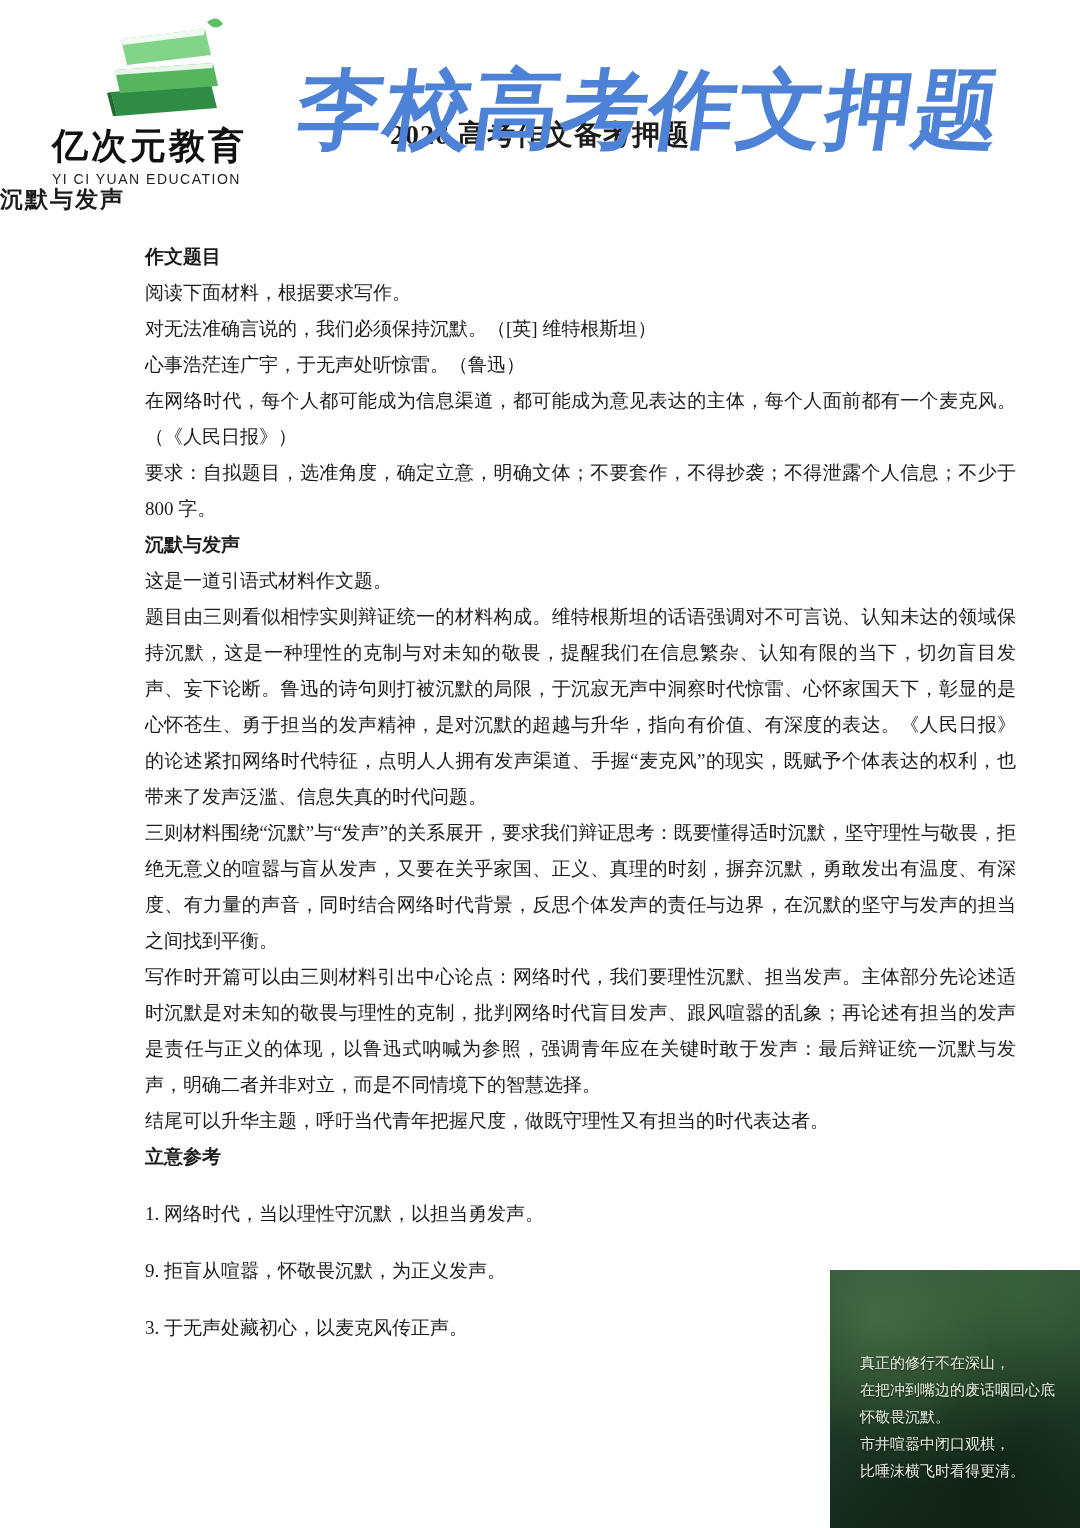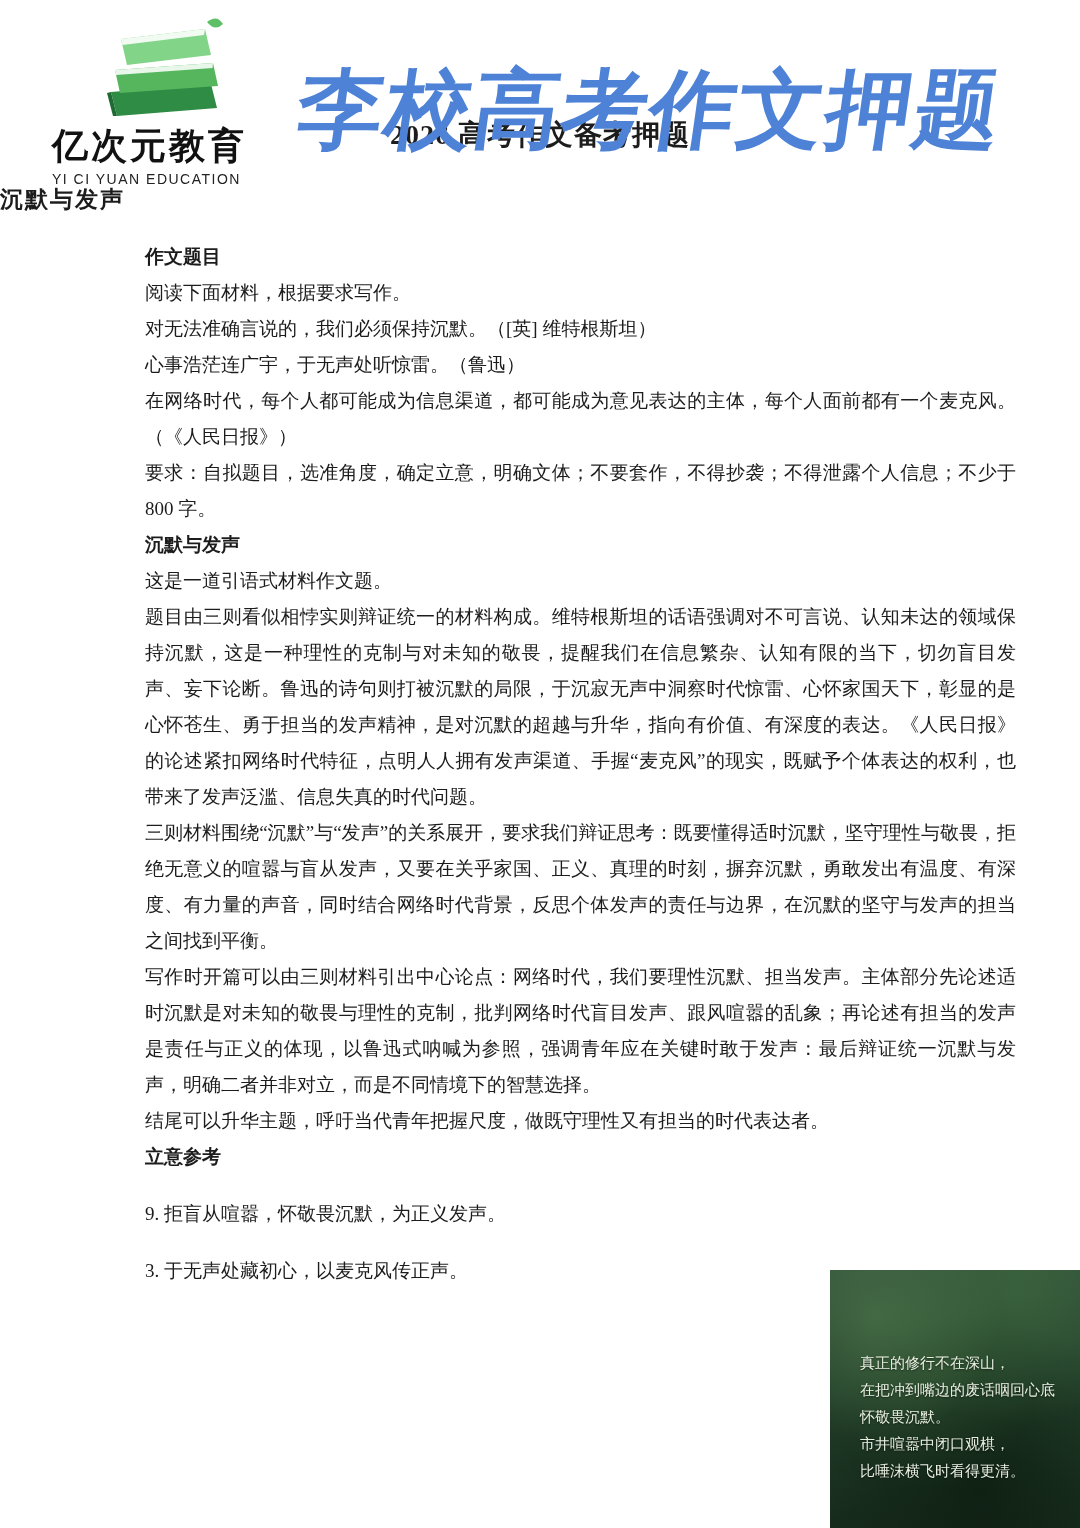--- a/index.html
+++ b/index.html
@@ -143,20 +143,21 @@
     <p>要求：自拟题目，选准角度，确定立意，明确文体；不要套作，不得抄袭；不得泄露个人信息；不少于 800 字。</p>
 
     <h3>沉默与发声</h3>
     <p>这是一道引语式材料作文题。</p>
     <p>题目由三则看似相悖实则辩证统一的材料构成。维特根斯坦的话语强调对不可言说、认知未达的领域保持沉默，这是一种理性的克制与对未知的敬畏，提醒我们在信息繁杂、认知有限的当下，切勿盲目发声、妄下论断。鲁迅的诗句则打被沉默的局限，于沉寂无声中洞察时代惊雷、心怀家国天下，彰显的是心怀苍生、勇于担当的发声精神，是对沉默的超越与升华，指向有价值、有深度的表达。《人民日报》的论述紧扣网络时代特征，点明人人拥有发声渠道、手握“麦克风”的现实，既赋予个体表达的权利，也带来了发声泛滥、信息失真的时代问题。</p>
     <p>三则材料围绕“沉默”与“发声”的关系展开，要求我们辩证思考：既要懂得适时沉默，坚守理性与敬畏，拒绝无意义的喧嚣与盲从发声，又要在关乎家国、正义、真理的时刻，摒弃沉默，勇敢发出有温度、有深度、有力量的声音，同时结合网络时代背景，反思个体发声的责任与边界，在沉默的坚守与发声的担当之间找到平衡。</p>
     <p>写作时开篇可以由三则材料引出中心论点：网络时代，我们要理性沉默、担当发声。主体部分先论述适时沉默是对未知的敬畏与理性的克制，批判网络时代盲目发声、跟风喧嚣的乱象；再论述有担当的发声是责任与正义的体现，以鲁迅式呐喊为参照，强调青年应在关键时敢于发声：最后辩证统一沉默与发声，明确二者并非对立，而是不同情境下的智慧选择。</p>
     <p>结尾可以升华主题，呼吁当代青年把握尺度，做既守理性又有担当的时代表达者。</p>
 
     <h3>立意参考</h3>
+    <p class="list-item">1. 网络时代，当以理性守沉默，以担当勇发声。</p>
     <p class="list-item">9. 拒盲从喧嚣，怀敬畏沉默，为正义发声。</p>
     <p class="list-item">3. 于无声处藏初心，以麦克风传正声。</p>
 
   </main>
 
   <aside class="quote-card">
     <p>真正的修行不在深山，</p>
     <p>在把冲到嘴边的废话咽回心底</p>
     <p>怀敬畏沉默。</p>
     <p>市井喧嚣中闭口观棋，</p>

